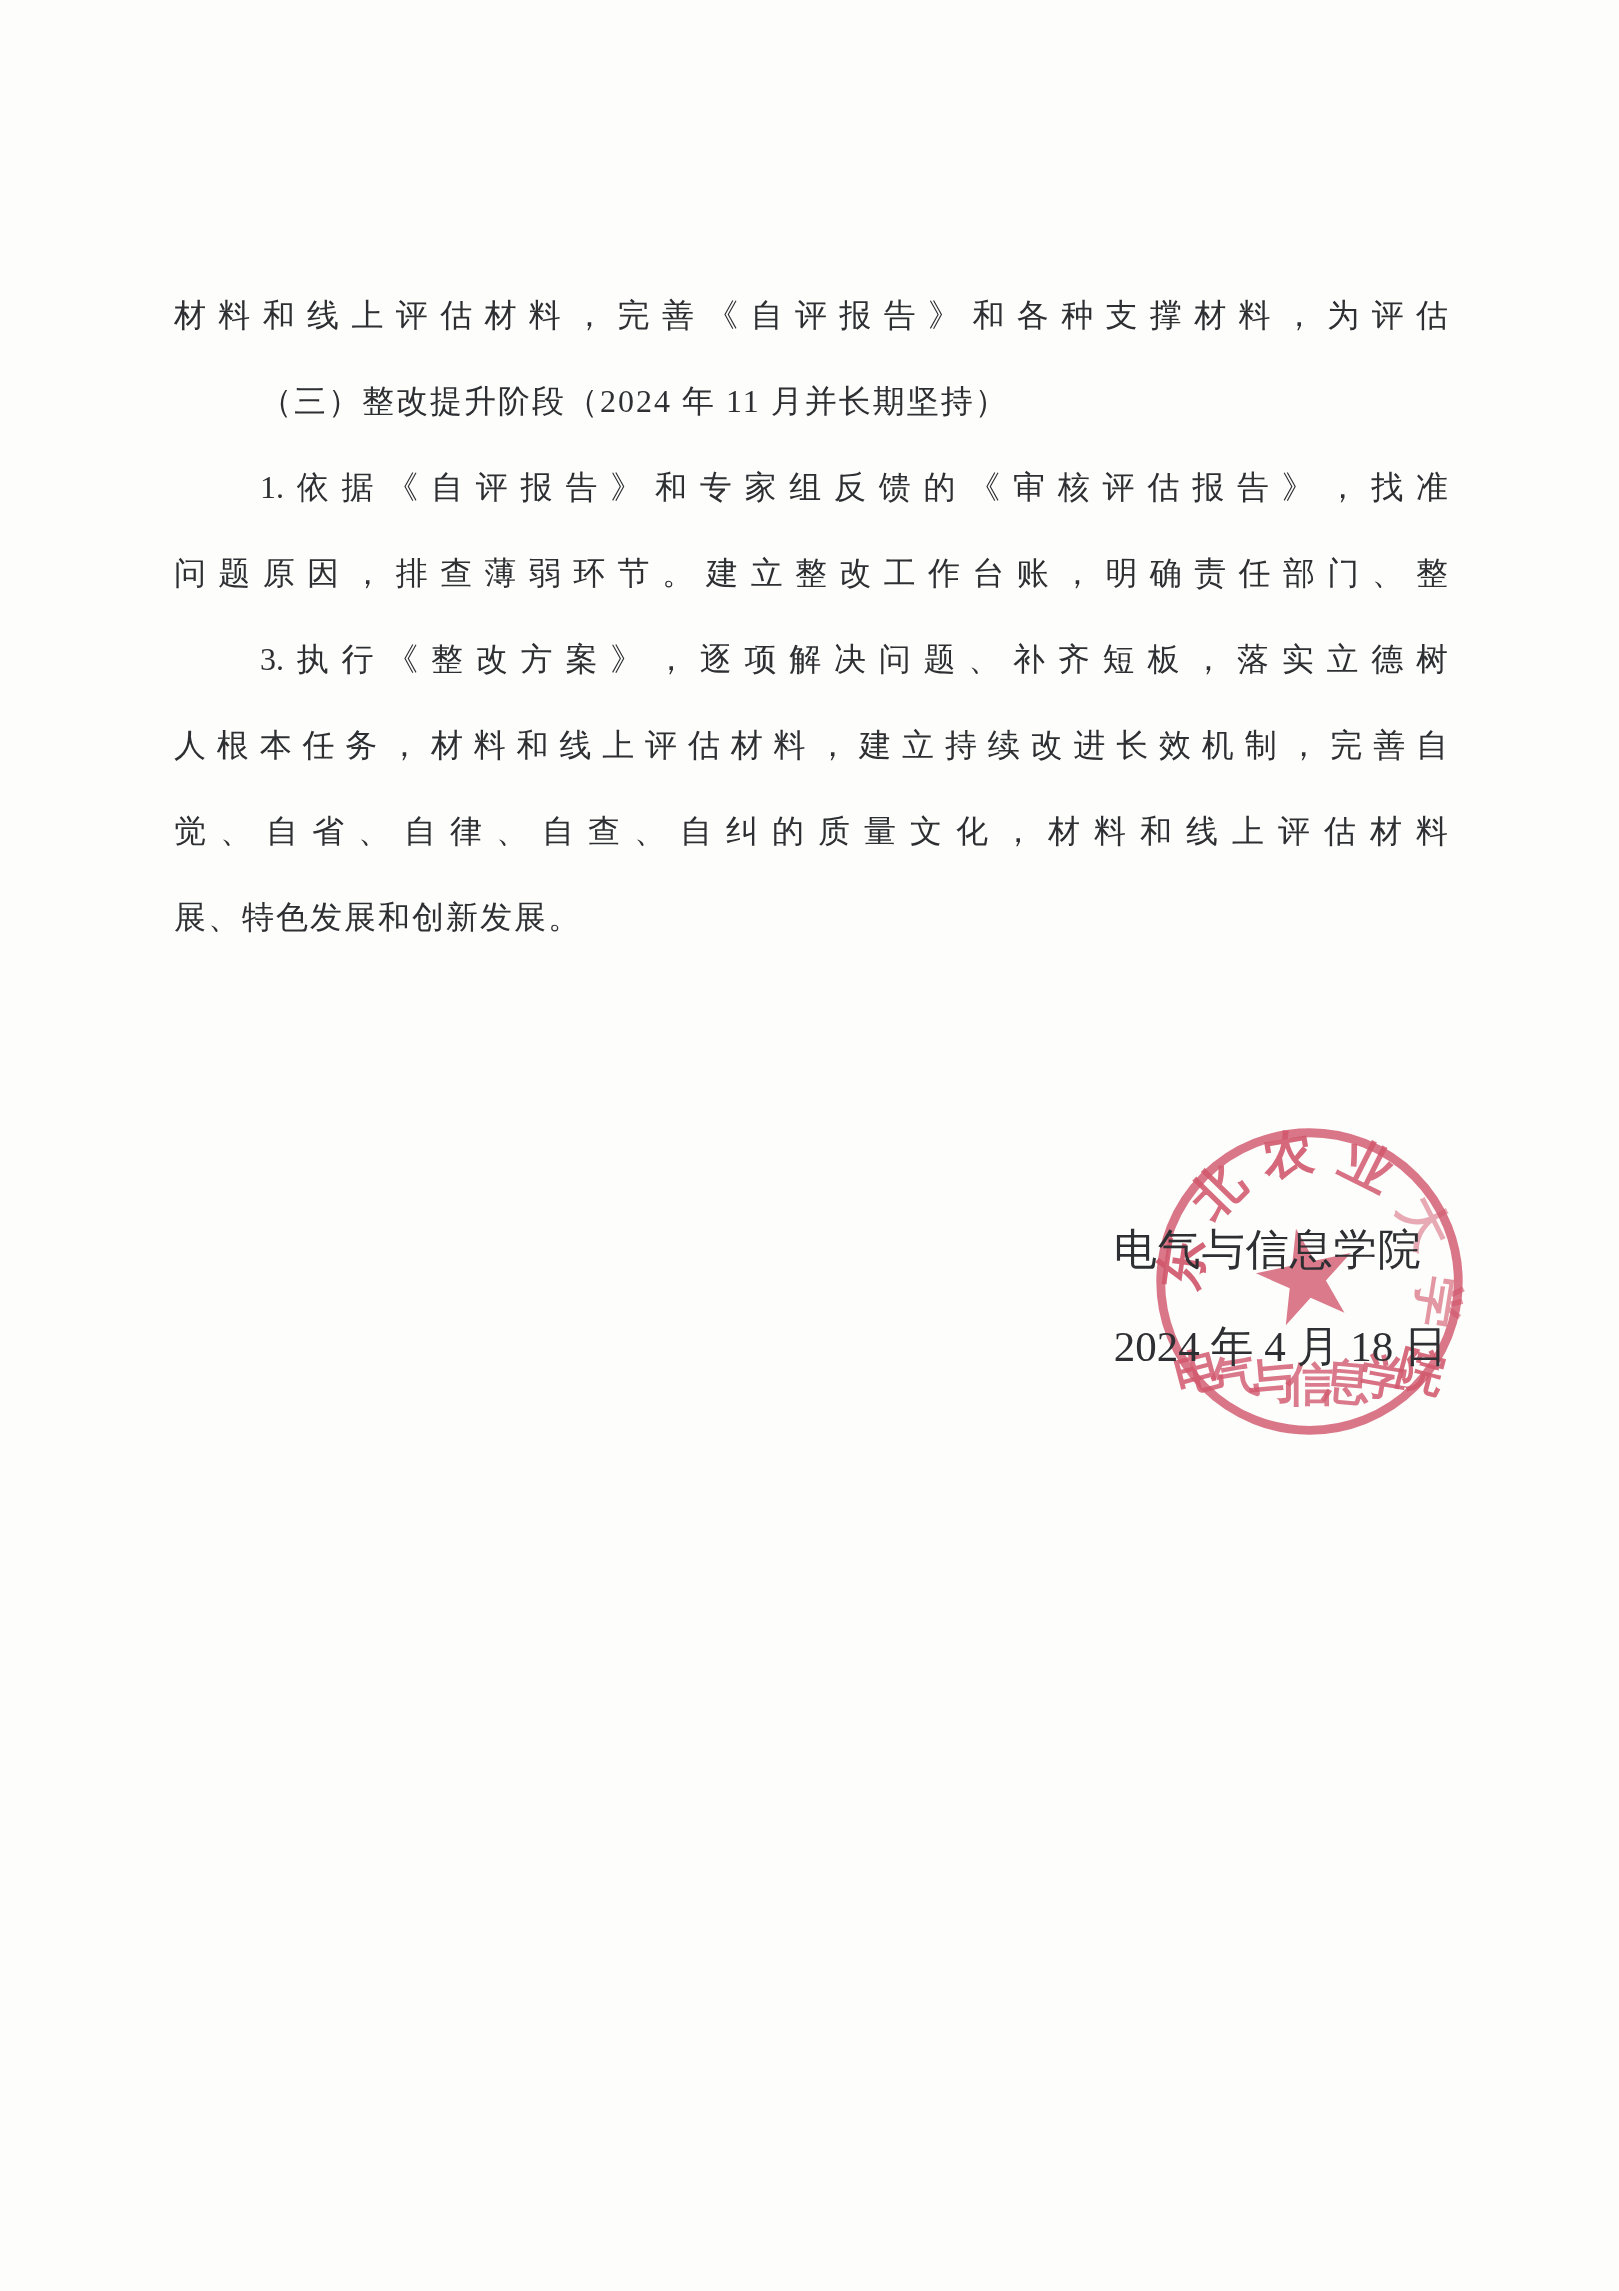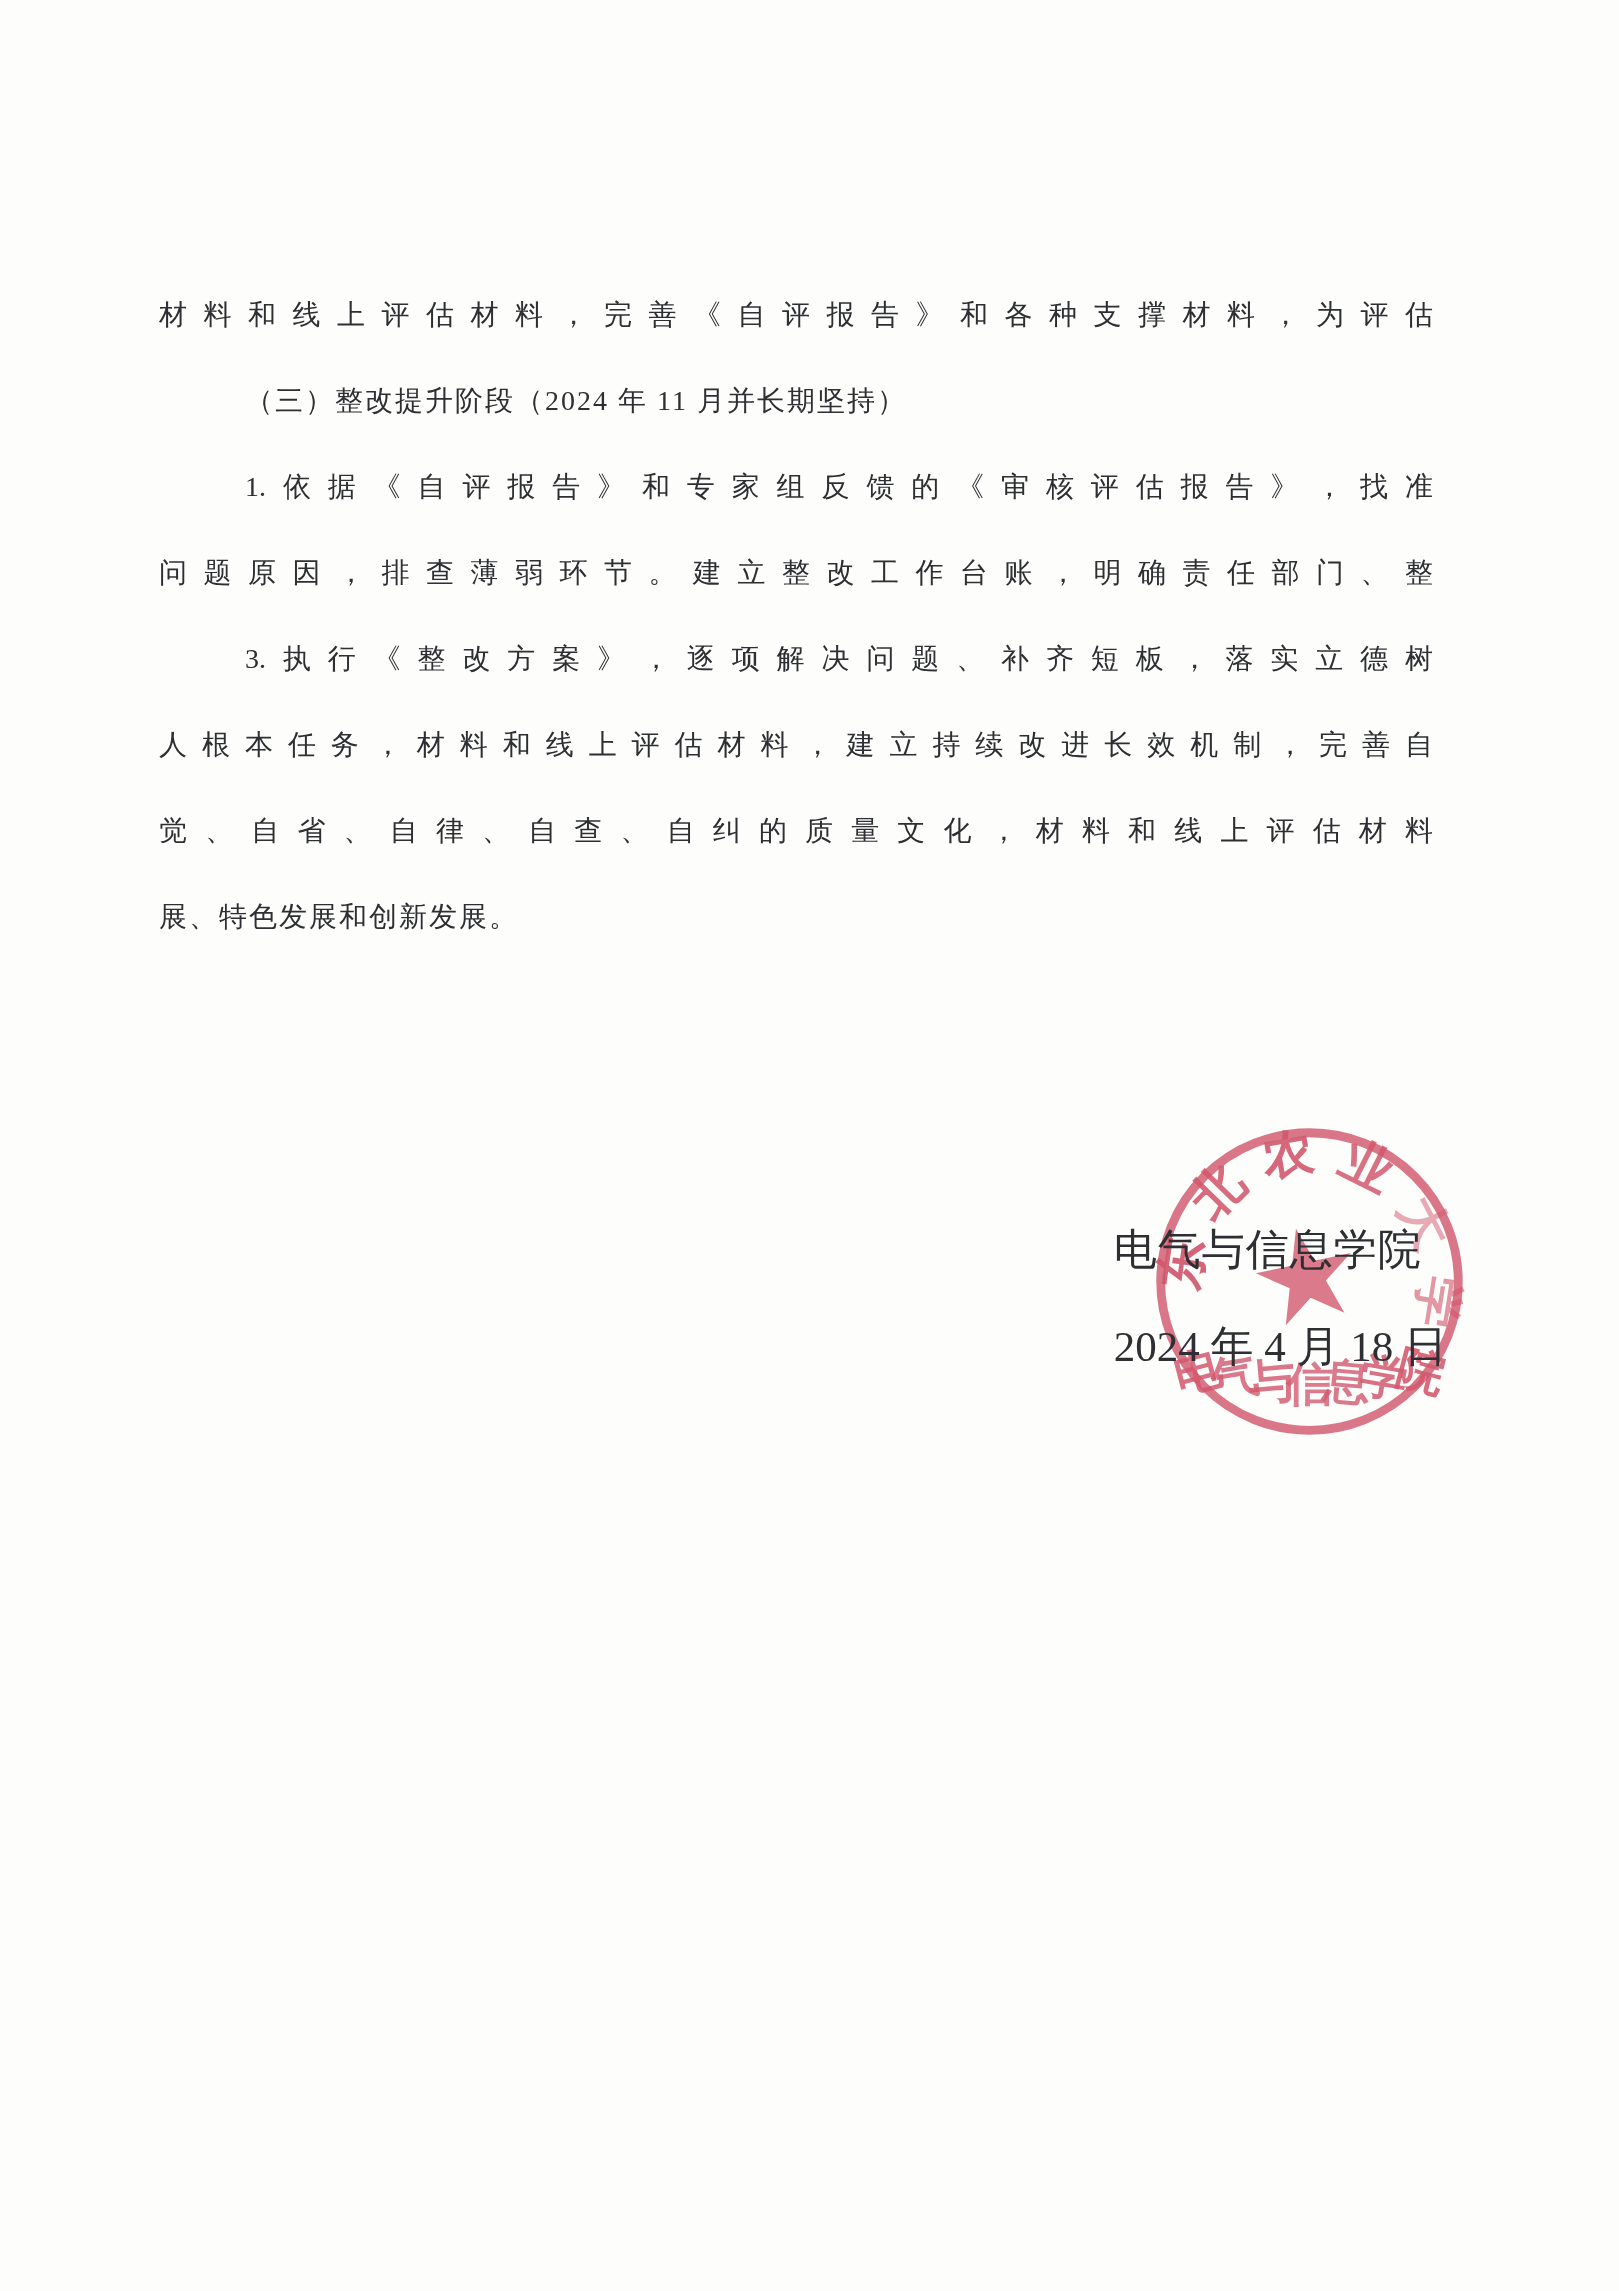--- a/index.html
+++ b/index.html
@@ -10,22 +10,22 @@
     position:relative;overflow:hidden;
   }
   .page{position:absolute;inset:0;background:#fdfdfb;}
   
   .speckles{position:absolute;left:0;top:0;width:2px;height:2px;background:transparent;border-radius:50%;
     box-shadow:446px 59px 0 1px #e3e3df, 449px 113px 0 1px #e8e8e4, 674px 167px 0 1px #ebebe7,
       1358px 412px 0 1px #e6e6e2, 88px 510px 0 1px #eaeae6, 1529px 627px 0 1px #ececе8,
       382px 1157px 0 1px #e9e9e5, 554px 1171px 0 1px #e7e7e3, 912px 1607px 0 1px #ececе8,
       294px 1950px 0 1px #eaeae6, 1215px 2068px 0 1px #ebebe7, 627px 2215px 0 1px #ececе8;}
   .body-text{
-    position:absolute;left:159px;top:272px;width:1274px;
-    font-size:28px;line-height:86px;color:#2e2f33;
+    position:absolute;left:174px;top:272px;width:1274px;
+    font-size:32px;line-height:86px;color:#2e2f33;
   }
   .line{height:86px;white-space:nowrap;}
   .line.justify{white-space:normal;text-align:justify;text-align-last:justify;text-justify:inter-character;}
   .line.indent{text-indent:86px;}
   .line:not(.justify){letter-spacing:2px;}
   .signature{
     position:absolute;top:1227px;right:172px;text-align:left;
     font-size:43px;color:#2e2f33;z-index:3;
   }
   .sig-org{line-height:45px;letter-spacing:1px;}

